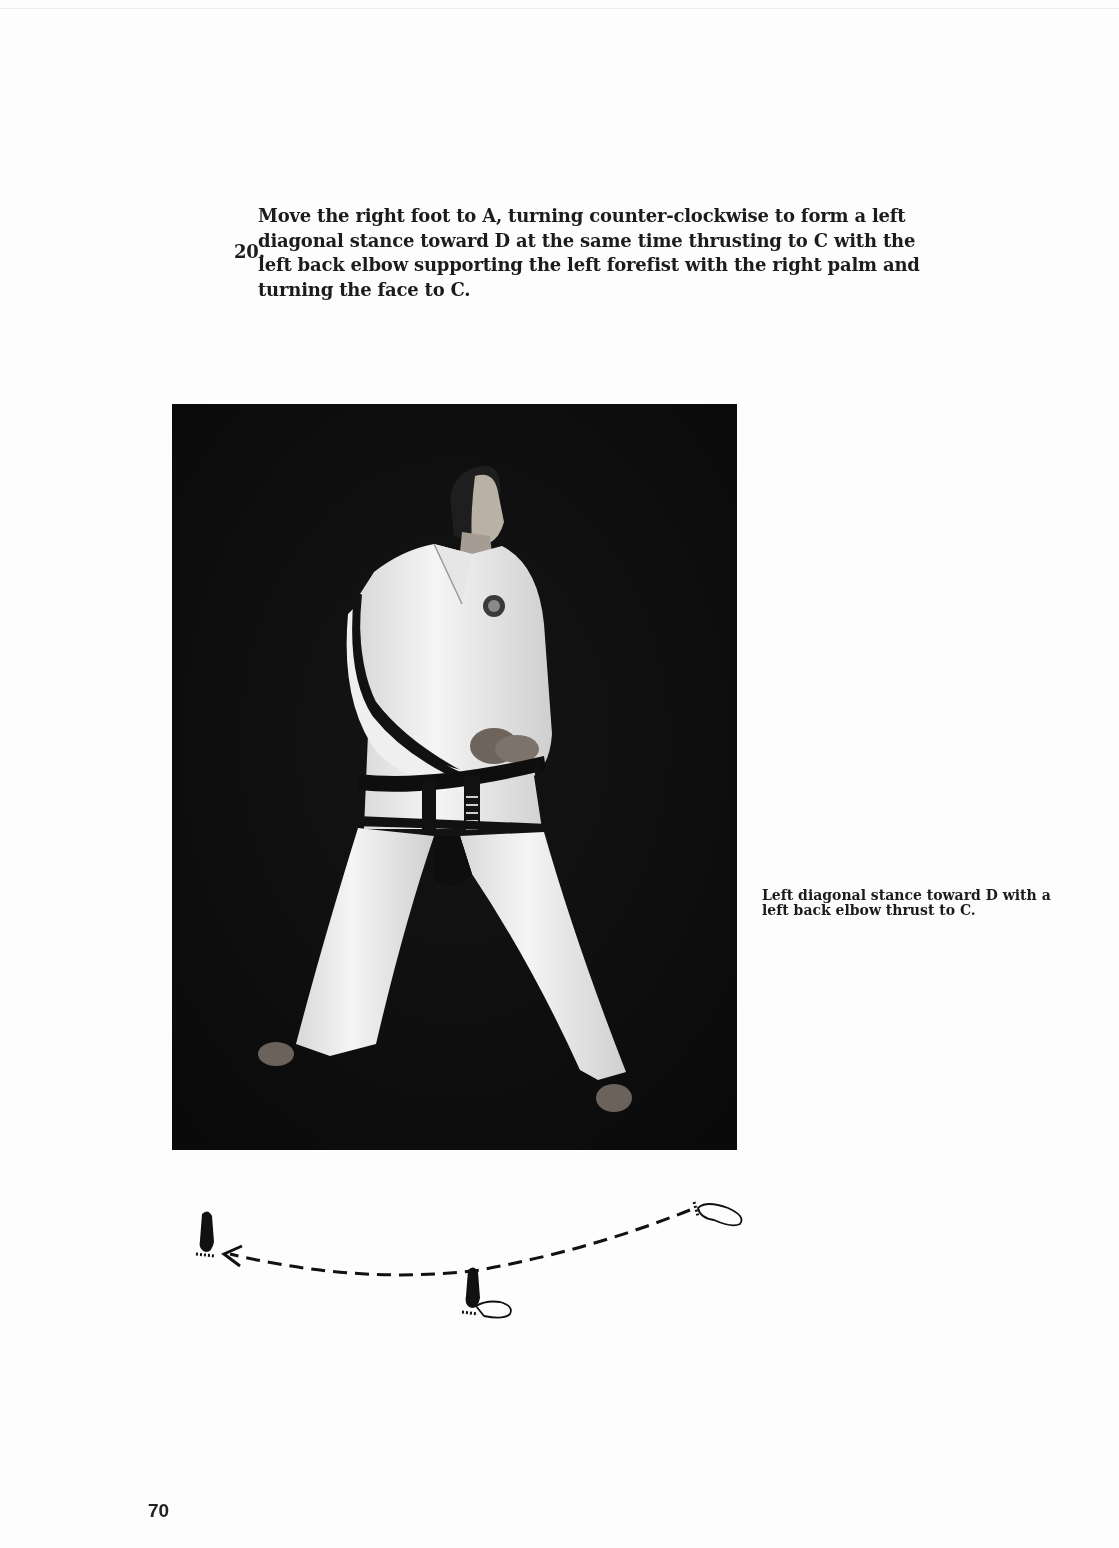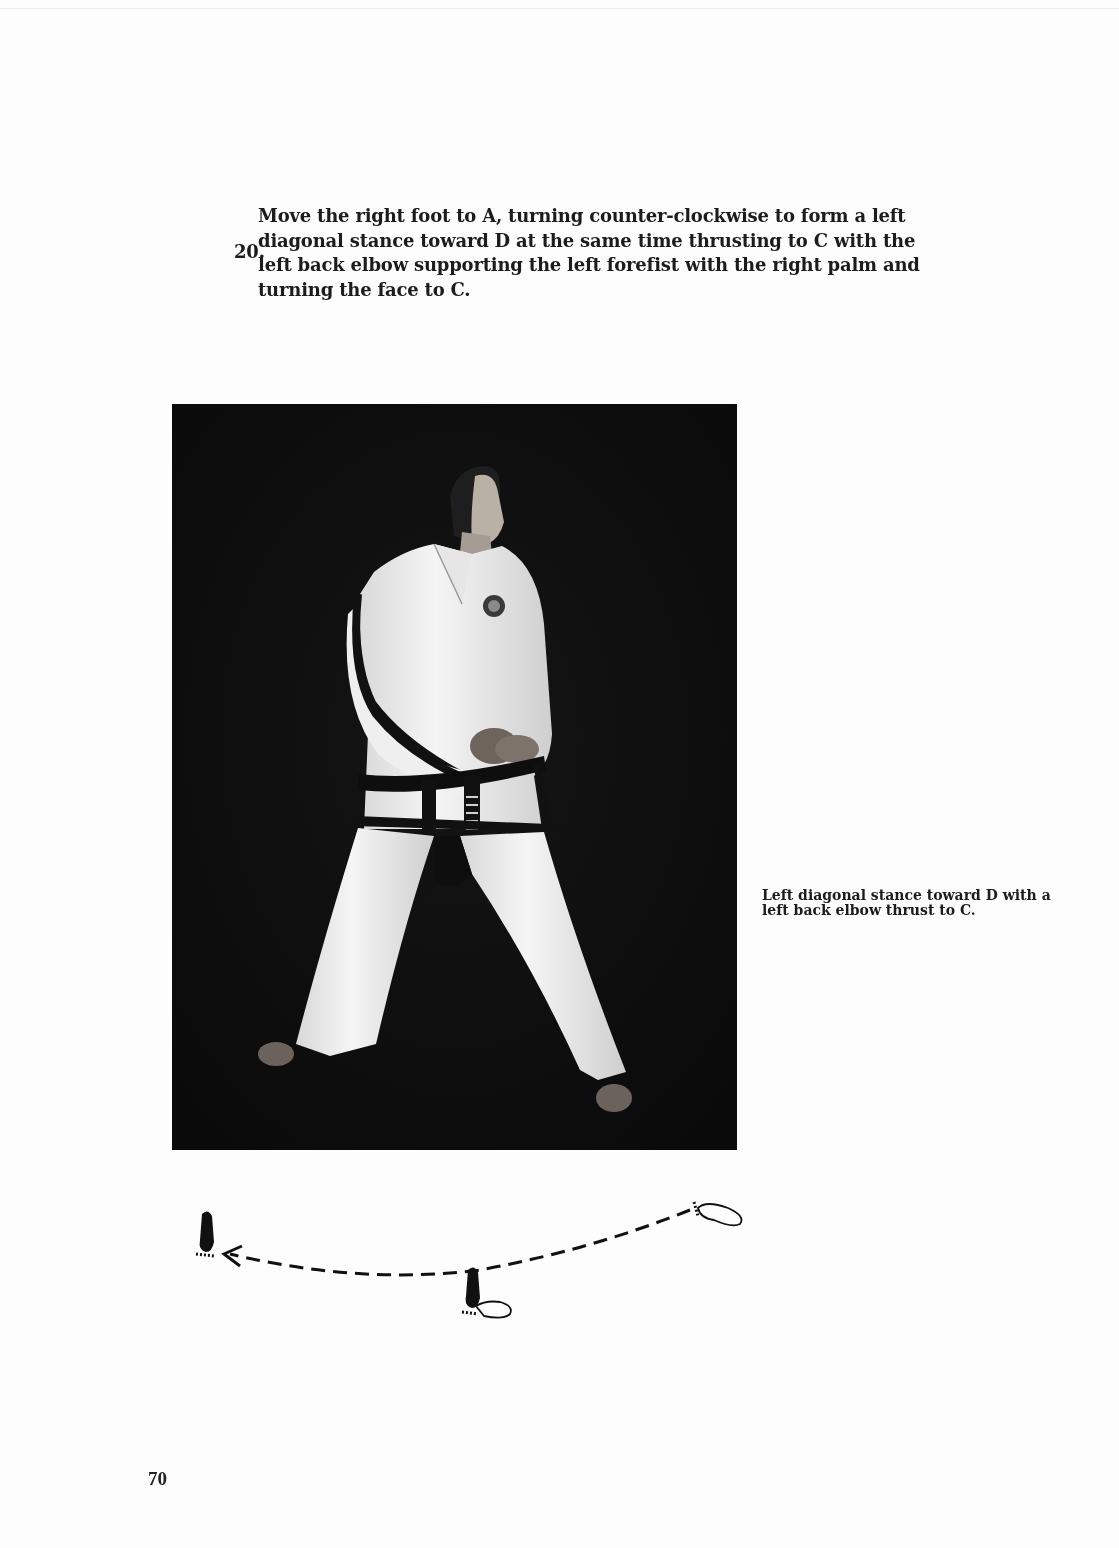--- a/index.html
+++ b/index.html
@@ -8,21 +8,21 @@
   .topline { position:absolute; left:0; top:8px; width:1119px; height:1px; background:#ececec; }
   .step { position:absolute; left:234px; top:204px; width:690px; font-family:"DejaVu Serif", serif;
           font-weight:bold; font-size:18px; line-height:24.5px; letter-spacing:-0.2px; color:#1c1c1c; }
   .step .num { position:absolute; left:0; top:0;margin-top:36px; }
   .step .body { margin-left:24px; }
   .photo { position:absolute; left:172px; top:404px; width:565px; height:746px; background:#0d0d0d; overflow:hidden; }
   .photo svg { position:absolute; left:0; top:0; }
   .caption { position:absolute; left:762px; top:876px; width:290px; font-family:"DejaVu Serif", serif;
              font-weight:bold; font-size:14px; line-height:15px; color:#1c1c1c;margin-top:12px; }
   .diagram { position:absolute; left:180px; top:1190px; width:580px; height:140px; }
-  .pagenum { position:absolute; left:148px; top:1468px; font-family:Liberation Serif, serif;
+  .pagenum { position:absolute; left:148px; top:1500px; font-family:Liberation Sans, sans-serif;
              font-weight:bold; font-size:19px; color:#222; }
 </style>
 </head>
 <body>
 
 <div class="topline"></div>
 
 <div class="step">
   <span class="num">20.</span>
   <div class="body">Move the right foot to A, turning counter-clockwise to form a left diagonal stance toward D at the same time thrusting to C with the left back elbow supporting the left forefist with the right palm and turning the face to C.</div>

